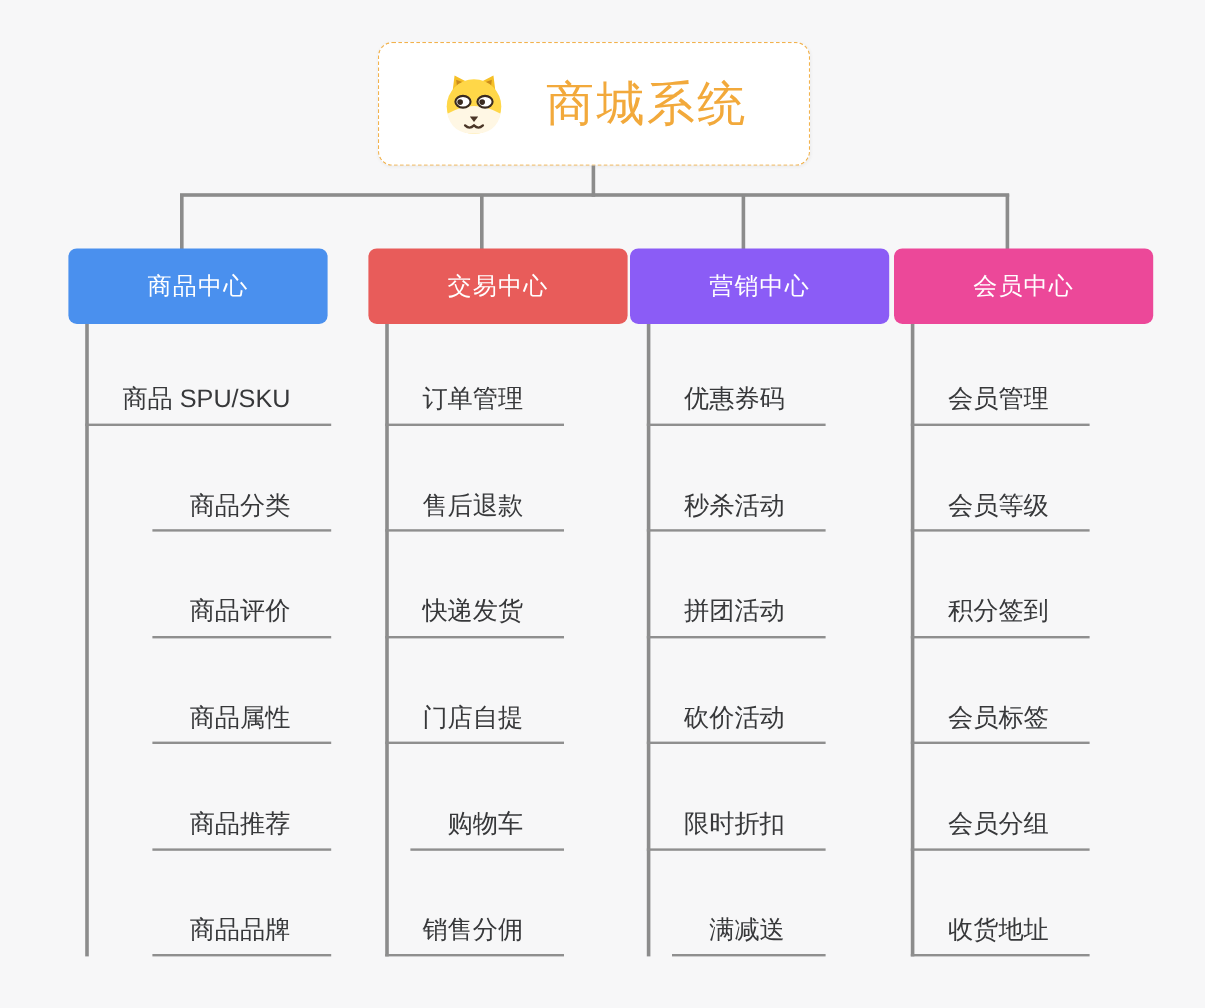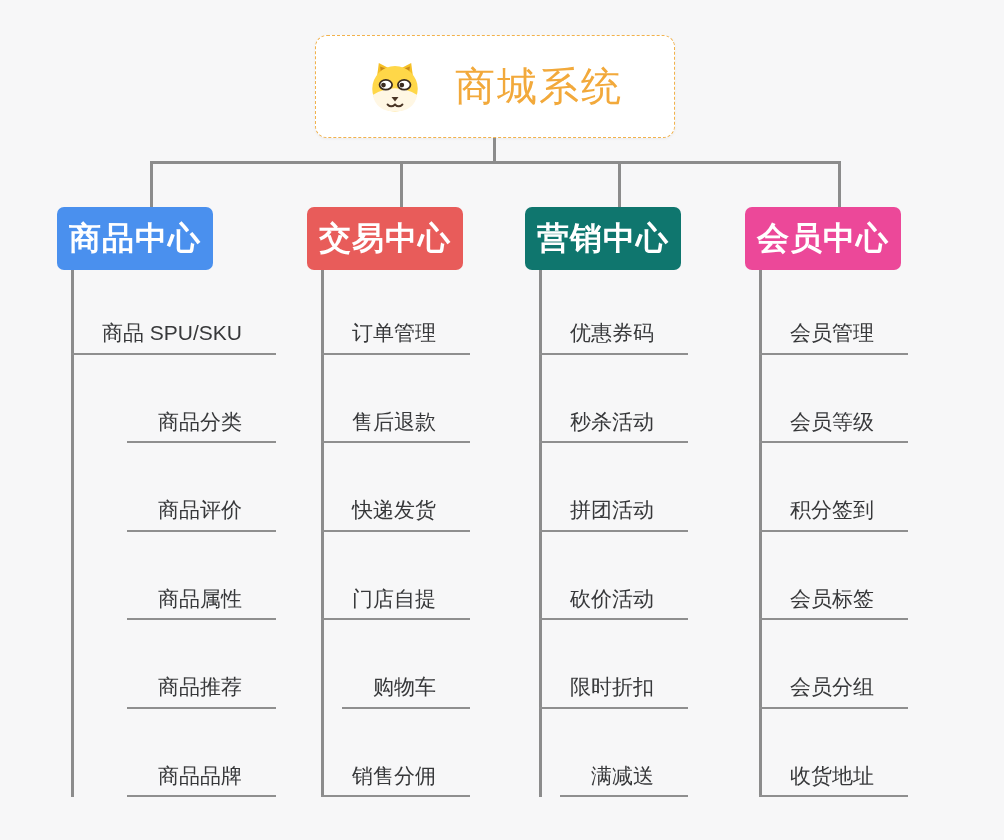--- a/index.html
+++ b/index.html
@@ -51,29 +51,29 @@
   .conn.drop   { top: 162px;  width: 3px; height: 46px; }
 
   
   .branch {
     position: absolute;
     top: 207px;
     width: 250px;
   }
   .branch-header {
     position: relative;
-    width: 156px;
+    width: 216px;
     height: 63px;
     border-radius: 7px;
     display: flex;
     align-items: center;
     justify-content: center;
     color: #ffffff;
-    font-size: 32px;
-    font-weight: 700;
+    font-size: 20px;
+    font-weight: 400;
     letter-spacing: 1px;
   }
   .spine {
     position: absolute;
     left: 14px;
     top: 63px;
     width: 3px;
     height: 527px;
     background: #8c8c8c;
   }
@@ -175,21 +175,21 @@
           <div class="item">
             <span class="item-label">购物车</span>
           </div>
           <div class="item">
             <span class="item-label">销售分佣</span>
           </div>
         </div>
     </div>
 
     <div class="branch" style="left: 525px;">
-      <div class="branch-header" style="background: #0f766e;">营销中心</div>
+      <div class="branch-header" style="background: #8b5cf6;">营销中心</div>
       <div class="spine"></div>
       <div class="items">
           <div class="item">
             <span class="item-label">优惠券码</span>
           </div>
           <div class="item">
             <span class="item-label">秒杀活动</span>
           </div>
           <div class="item">
             <span class="item-label">拼团活动</span>

